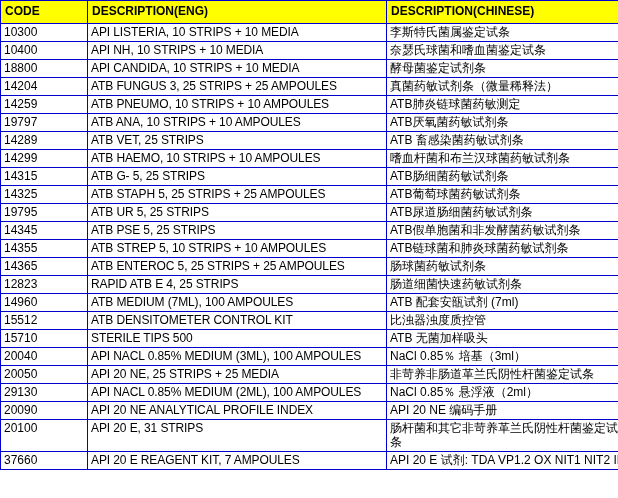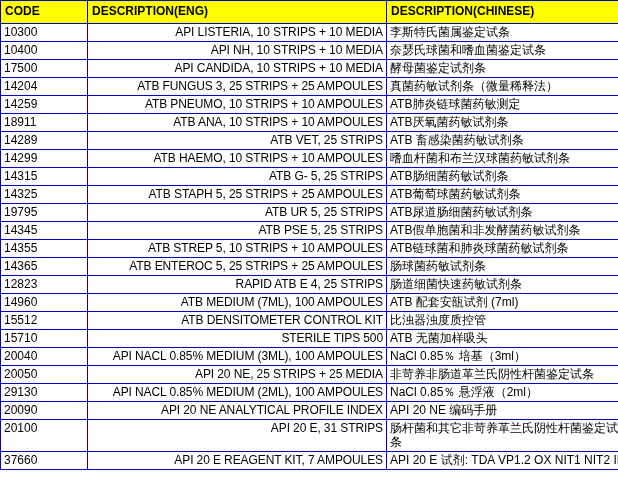--- a/index.html
+++ b/index.html
@@ -49,21 +49,20 @@
   th.col-chn, td.col-chn {
     width: 246px;
   }
   td.col-code {
     font-size: 12px;
     font-weight: normal;
   }
   td.col-eng {
     font-size: 12px;
     letter-spacing: -0.1px;
-    text-align: right;
   }
   td.col-chn {
     font-size: 12px;
   }
   .watermark {
     position: absolute;
     left: 255px;
     top: 232px;
     width: 120px;
     height: 28px;
@@ -96,36 +95,36 @@
           <td class="col-code">10300</td>
           <td class="col-eng">API LISTERIA, 10 STRIPS + 10 MEDIA</td>
           <td class="col-chn">李斯特氏菌属鉴定试条</td>
         </tr>
         <tr>
           <td class="col-code">10400</td>
           <td class="col-eng">API NH, 10 STRIPS + 10 MEDIA</td>
           <td class="col-chn">奈瑟氏球菌和嗜血菌鉴定试条</td>
         </tr>
         <tr>
-          <td class="col-code">17500</td>
+          <td class="col-code">18800</td>
           <td class="col-eng">API CANDIDA, 10 STRIPS + 10 MEDIA</td>
           <td class="col-chn">酵母菌鉴定试剂条</td>
         </tr>
         <tr>
           <td class="col-code">14204</td>
           <td class="col-eng">ATB FUNGUS 3, 25 STRIPS + 25 AMPOULES</td>
           <td class="col-chn">真菌药敏试剂条（微量稀释法）</td>
         </tr>
         <tr>
           <td class="col-code">14259</td>
           <td class="col-eng">ATB PNEUMO, 10 STRIPS + 10 AMPOULES</td>
           <td class="col-chn">ATB肺炎链球菌药敏测定</td>
         </tr>
         <tr>
-          <td class="col-code">18911</td>
+          <td class="col-code">19797</td>
           <td class="col-eng">ATB ANA, 10 STRIPS + 10 AMPOULES</td>
           <td class="col-chn">ATB厌氧菌药敏试剂条</td>
         </tr>
         <tr>
           <td class="col-code">14289</td>
           <td class="col-eng">ATB VET, 25 STRIPS</td>
           <td class="col-chn">ATB 畜感染菌药敏试剂条</td>
         </tr>
         <tr>
           <td class="col-code">14299</td>

